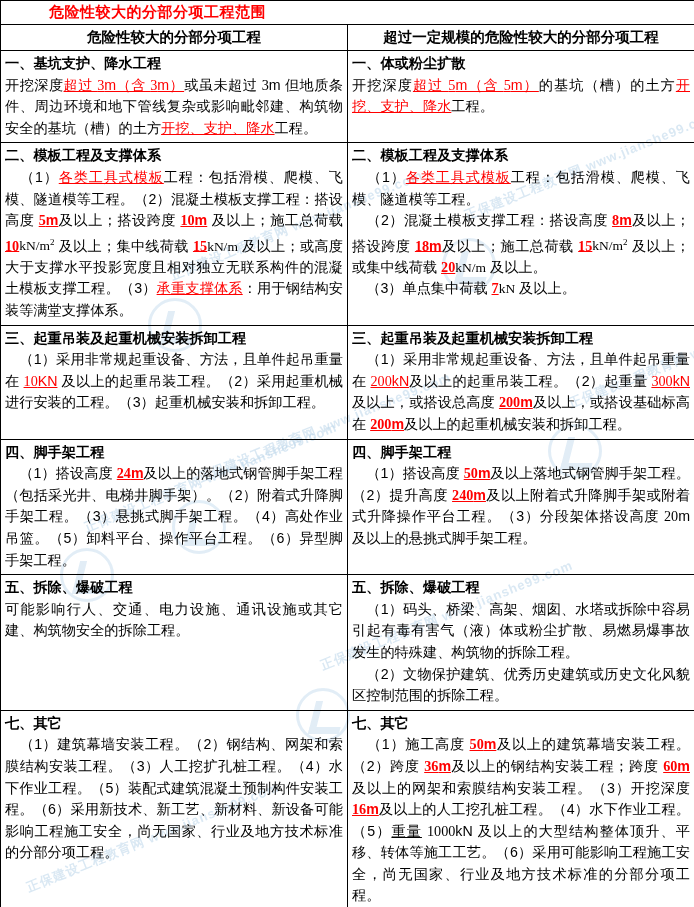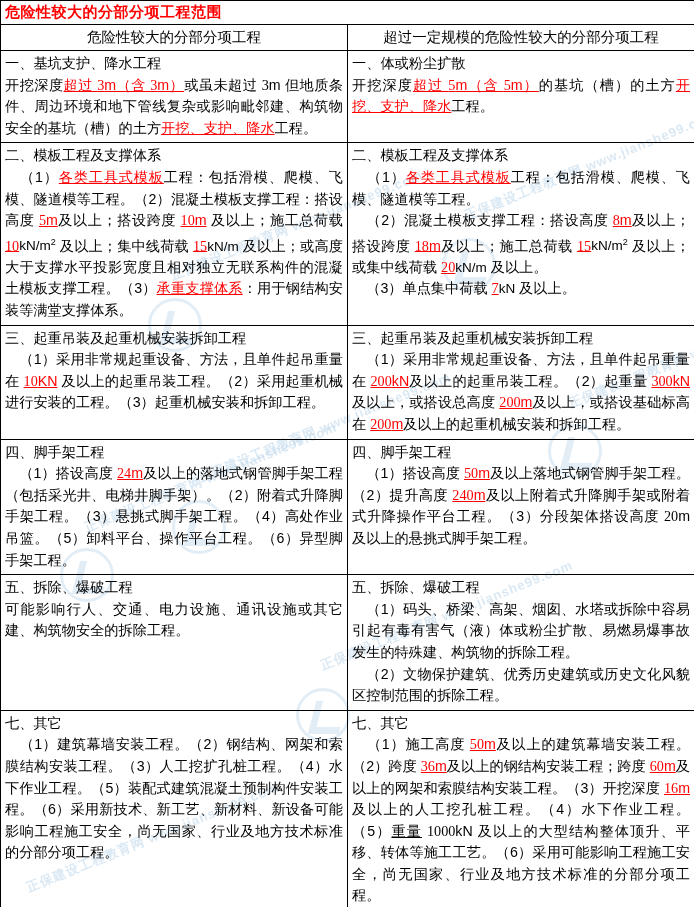--- a/index.html
+++ b/index.html
@@ -76,60 +76,62 @@
   td.title-cell {
     padding: 2px 4px 3px 6px;
     height: 23px;
   }
   .title-text {
     color: #ff0000;
     font-weight: bold;
     font-size: 15px;
     line-height: 18px;
     letter-spacing: .5px;
+    margin-left: 44px;
   }
   td.head-cell {
     text-align: center;
     height: 26px;
     padding-top: 3px;
   }
   .head-text {
     font-size: 14.5px;
     line-height: 20px;
+    font-weight: bold;
   }
   td.body-cell {
     font-size: 14.2px;
     line-height: 21.6px;
     text-align: justify;
     text-justify: inter-ideograph;
   }
-  .sec-title { display: block; }
+  .sec-title { display: block; font-weight: bold; }
   .para { display: block; text-indent: 0; }
 
   
   .r {
     color: #ff0000;
     font-weight: normal;
     text-decoration: underline;
     text-decoration-color: #ff0000;
     text-underline-offset: 1px;
   }
   
   .rn {
     color: #ff0000;
-    font-weight: normal;
+    font-weight: bold;
     text-decoration: underline;
     text-decoration-color: #ff0000;
     text-underline-offset: 1px;
   }
   .u {           
     text-decoration: underline;
     text-underline-offset: 1px;
   }
-  .unit { font-family: Liberation Sans, sans-serif; font-size: 13.5px; }
+  .unit { font-family: Liberation Serif, serif; font-size: 13.5px; }
   .sup { font-size: 9px; vertical-align: super; }
   .num { font-family: "Liberation Serif", "DejaVu Serif", serif; }
 </style>
 </head>
 <body>
 
 <div id="sheet">
 
   <div class="wm-layer">
     <div class="wm-logo" style="left:148px; top:298px;"></div>

